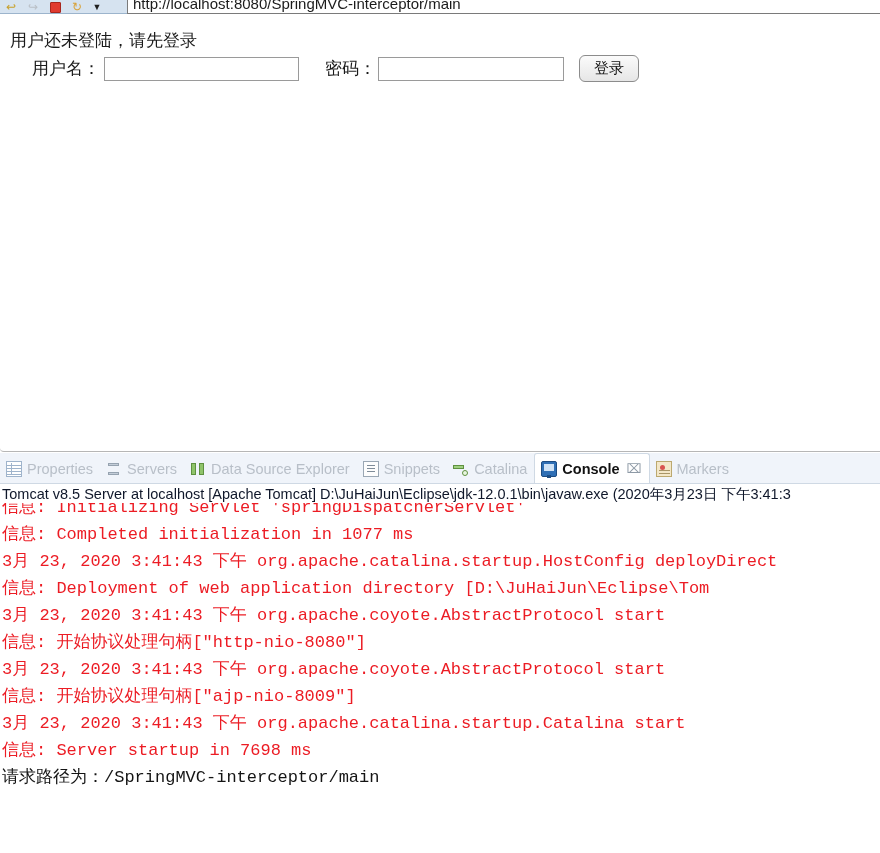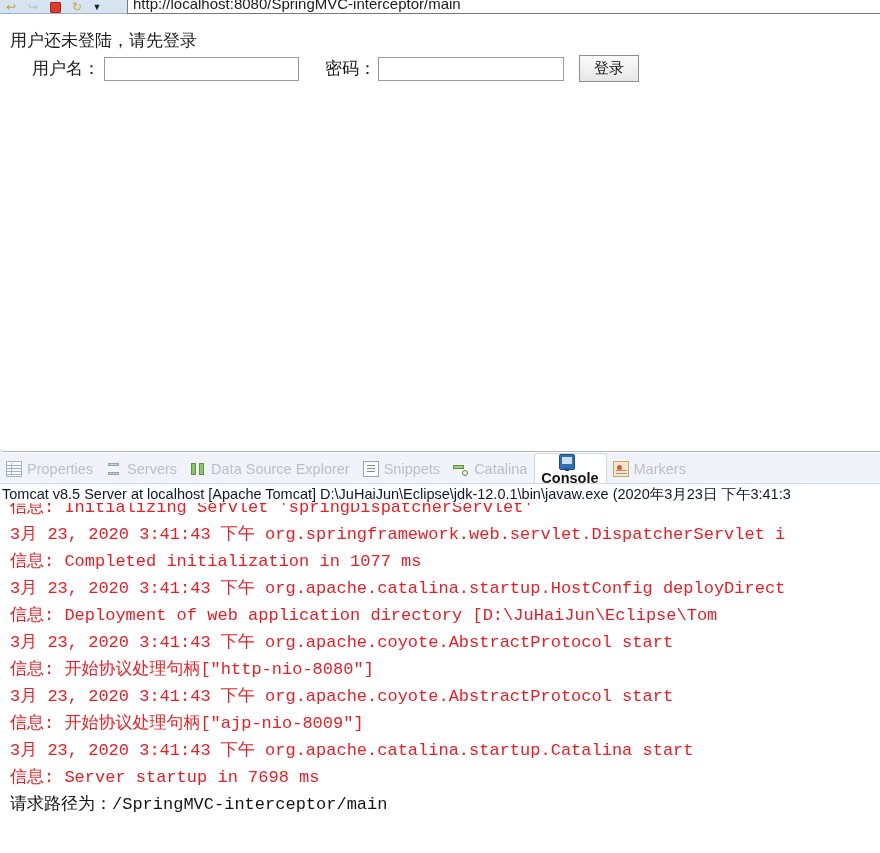--- a/index.html
+++ b/index.html
@@ -127,21 +127,21 @@
     font-family: "Liberation Sans", sans-serif;
     outline: none;
   }
   #password-input { width: 186px; margin-left: 2px; }
   #login-submit {
     margin-left: 11px;
     height: 27px;
     min-width: 60px;
     padding: 0 11px;
     border: 1px solid #8c8c8c;
-    border-radius: 0;
+    border-radius: 6px;
     background: linear-gradient(#fbfbfb, #e6e6e6);
     font-size: 15px;
     color: #101010;
     font-family: "Liberation Serif", "DejaVu Serif", serif;
     cursor: pointer;
     box-sizing: border-box;
   }
   
   #browser-bottom-edge {
     position: absolute;
@@ -196,21 +196,20 @@
     position: relative;
   }
   .view-tab.active {
     color: #121212;
     font-weight: bold;
     background: #ffffff;
     border: 1px solid #cfd9e4;
     border-bottom-color: #ffffff;
     border-top-left-radius: 3px;
     border-top-right-radius: 3px;
-    flex-direction: column;
   }
   .tab-close {
     margin-left: 7px;
     font-size: 13px;
     color: #8e9aa6;
     font-weight: normal;
     cursor: pointer;
   }
 
   
@@ -370,21 +369,21 @@
     width: 880px;
     height: 334px;
     overflow: hidden;
   }
   .log-line {
     height: 27px;
     line-height: 27px;
     white-space: nowrap;
     font-size: 17px;
     font-family: "Liberation Mono", "DejaVu Sans Mono", monospace;
-    padding-left: 10px;
+    padding-left: 2px;
     overflow: hidden;
   }
   .log-line.err { color: #ec1c24; }
   .log-line.plain { color: #141414; }
   
   #log-line-0 { margin-top: -9px; }
 </style>
 </head>
 <body>
 
@@ -440,21 +439,20 @@
         <span class="tab-close">⌧</span>
       </div><div class="view-tab">
         <span class="tab-ico ico-markers"></span>
         <span>Markers</span>
       </div></div>
 
   <div id="console-body">
     <div id="console-header">Tomcat v8.5 Server at localhost [Apache Tomcat] D:\JuHaiJun\Eclipse\jdk-12.0.1\bin\javaw.exe (2020年3月23日 下午3:41:3</div>
     <div id="console-log">
         <div class="log-line err" id="log-line-0">信息: Initializing Servlet 'springDispatcherServlet'</div>
-        <div class="log-line err" id="log-line-1">3月 23, 2020 3:41:43 下午 org.springframework.web.servlet.DispatcherServlet i</div>
         <div class="log-line err" id="log-line-2">信息: Completed initialization in 1077 ms</div>
         <div class="log-line err" id="log-line-3">3月 23, 2020 3:41:43 下午 org.apache.catalina.startup.HostConfig deployDirect</div>
         <div class="log-line err" id="log-line-4">信息: Deployment of web application directory [D:\JuHaiJun\Eclipse\Tom</div>
         <div class="log-line err" id="log-line-5">3月 23, 2020 3:41:43 下午 org.apache.coyote.AbstractProtocol start</div>
         <div class="log-line err" id="log-line-6">信息: 开始协议处理句柄["http-nio-8080"]</div>
         <div class="log-line err" id="log-line-7">3月 23, 2020 3:41:43 下午 org.apache.coyote.AbstractProtocol start</div>
         <div class="log-line err" id="log-line-8">信息: 开始协议处理句柄["ajp-nio-8009"]</div>
         <div class="log-line err" id="log-line-9">3月 23, 2020 3:41:43 下午 org.apache.catalina.startup.Catalina start</div>
         <div class="log-line err" id="log-line-10">信息: Server startup in 7698 ms</div>
         <div class="log-line plain" id="log-line-11">请求路径为：/SpringMVC-interceptor/main</div>

